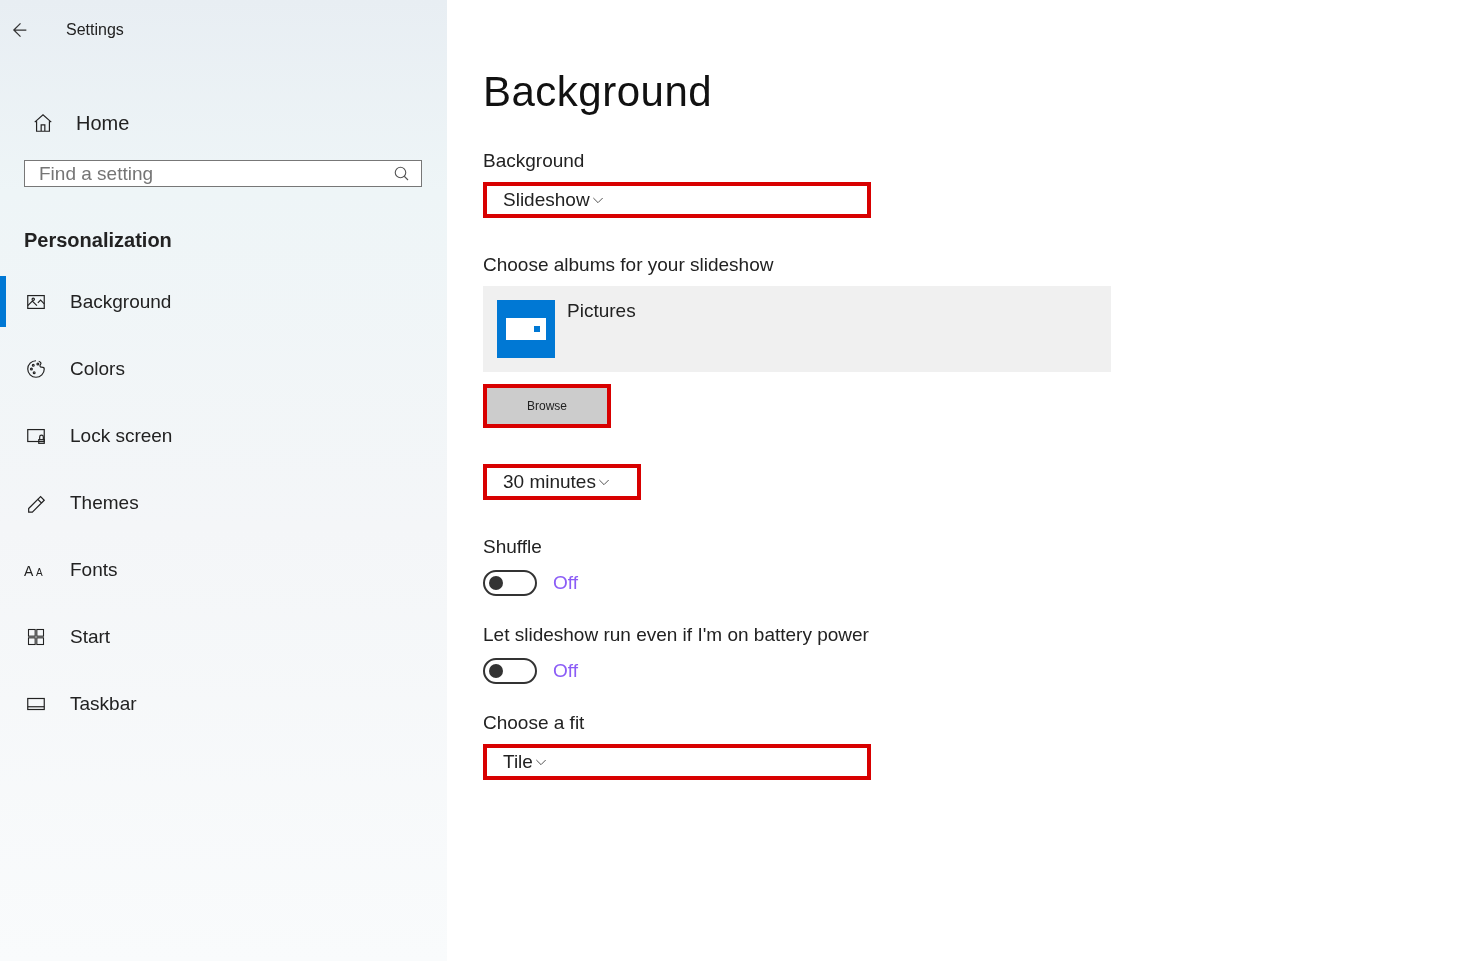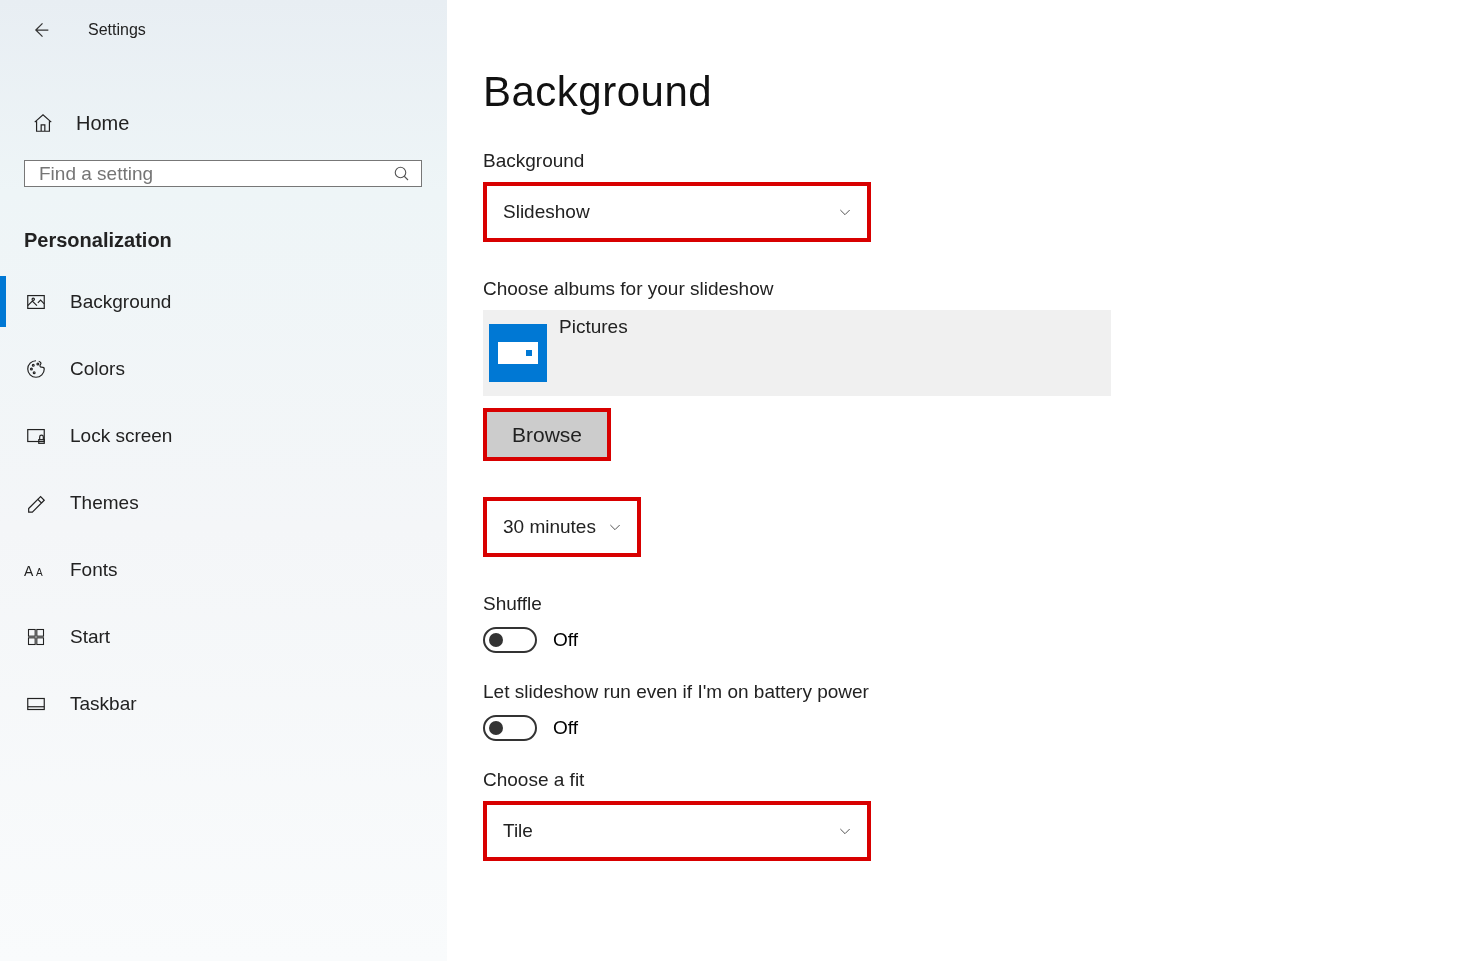--- a/index.html
+++ b/index.html
@@ -6,21 +6,21 @@
     body { width: 1472px; height: 961px; background: #fff; overflow: hidden; display: flex; }
 
     
     .sidebar {
       width: 447px; height: 100%;
       background: linear-gradient(180deg, #e8eef3 0%, #eef5f7 20%, #f4f6f8 55%, #f9fbfc 100%);
       padding-top: 12px;
       border-right: 1px solid rgba(0,0,0,0);
     }
     .titlebar {
-      height: 36px; display: flex; align-items: center; padding-left: 28px;
+      height: 36px; display: flex; align-items: center; padding-left: 6px;
     }
     .back-arrow {
       width: 24px; height: 24px; display:flex; align-items:center; justify-content:center;
       color:#333;
     }
     .app-title { margin-left: 36px; font-size: 16px; color:#222; }
 
     .home-row {
       display:flex; align-items:center; padding-left:32px; height:66px; margin-top:42px;
     }
@@ -52,67 +52,67 @@
     }
     .nav-item.active { font-weight:400; }
 
     
     .main { flex:1; padding: 68px 0 0 36px; }
     h1 { font-size: 42px; font-weight: 400; letter-spacing: 0.5px; color:#111; margin-bottom: 34px; }
 
     .field-label { font-size: 19px; color:#222; margin-bottom: 10px; }
 
     .select-box {
-      height: 60px; padding: 0 14px 0 16px;
-      display:flex; align-items:center; justify-content:space-between;
+      height: 36px; padding: 0 14px 0 16px;
+      display:flex; align-items:center; 
       background:#fff; font-size:19px; color:#222; border: 1px solid #888;
     }
     .select-box .chev { color:#555; }
 
     .red-outline { border: 4px solid #d80000; }
 
     .section { margin-bottom: 36px; }
 
     .bg-select { width: 388px; }
     .interval-select { width: 158px; }
     .fit-select { width: 388px; }
 
     .album-tile {
       width: 628px; height: 86px; background:#f0f0f0;
-      display:flex; align-items:center; padding:6px; margin-bottom: 12px;
+      display:flex; align-items:center; padding:14px; margin-bottom: 12px;
     }
     .album-tile .thumb {
       width:58px; height:58px; background:#0078d4;
       display:flex; align-items:center; justify-content:center;
     }
     .album-tile .thumb-inner {
       width:40px; height:22px; background:#fff;
       display:flex; align-items:center; justify-content:flex-end; padding-right:6px;
     }
     .album-tile .thumb-inner::after {
       content:""; width:6px; height:6px; background:#0078d4;
     }
     .album-tile .name { margin-left:12px; font-size:19px; color:#222; align-self:flex-start; margin-top: 0px;}
 
     .browse-btn {
-      width:128px; height:53px; background:#ccc; border: 4px solid #d80000;
+      width:128px; height:44px; background:#ccc; border: 4px solid #d80000;
       display:flex; align-items:center; justify-content:center;
-      font-size:21px; color:#222;
+      font-size:12px; color:#222;
     }
 
     .toggle-row { display:flex; align-items:center; height:30px; }
     .toggle {
       width:54px; height:26px; border:2px solid #333; border-radius:14px;
       position:relative; margin-right:16px;
     }
     .toggle .knob {
       width:14px; height:14px; background:#333; border-radius:50%;
       position:absolute; left:4px; top:4px;
     }
-    .toggle-label { font-size:19px; color:#000000;text-align:center; }
+    .toggle-label { font-size:19px; color:#8b5cf6;text-align:center; }
 
     svg { display:block; }
   </style>
 </head>
 <body>
 
 <aside class="sidebar">
   <div class="titlebar">
     <div class="back-arrow">
       <svg width="20" height="20" viewBox="0 0 24 24" fill="none" stroke="#333" stroke-width="1.5">

